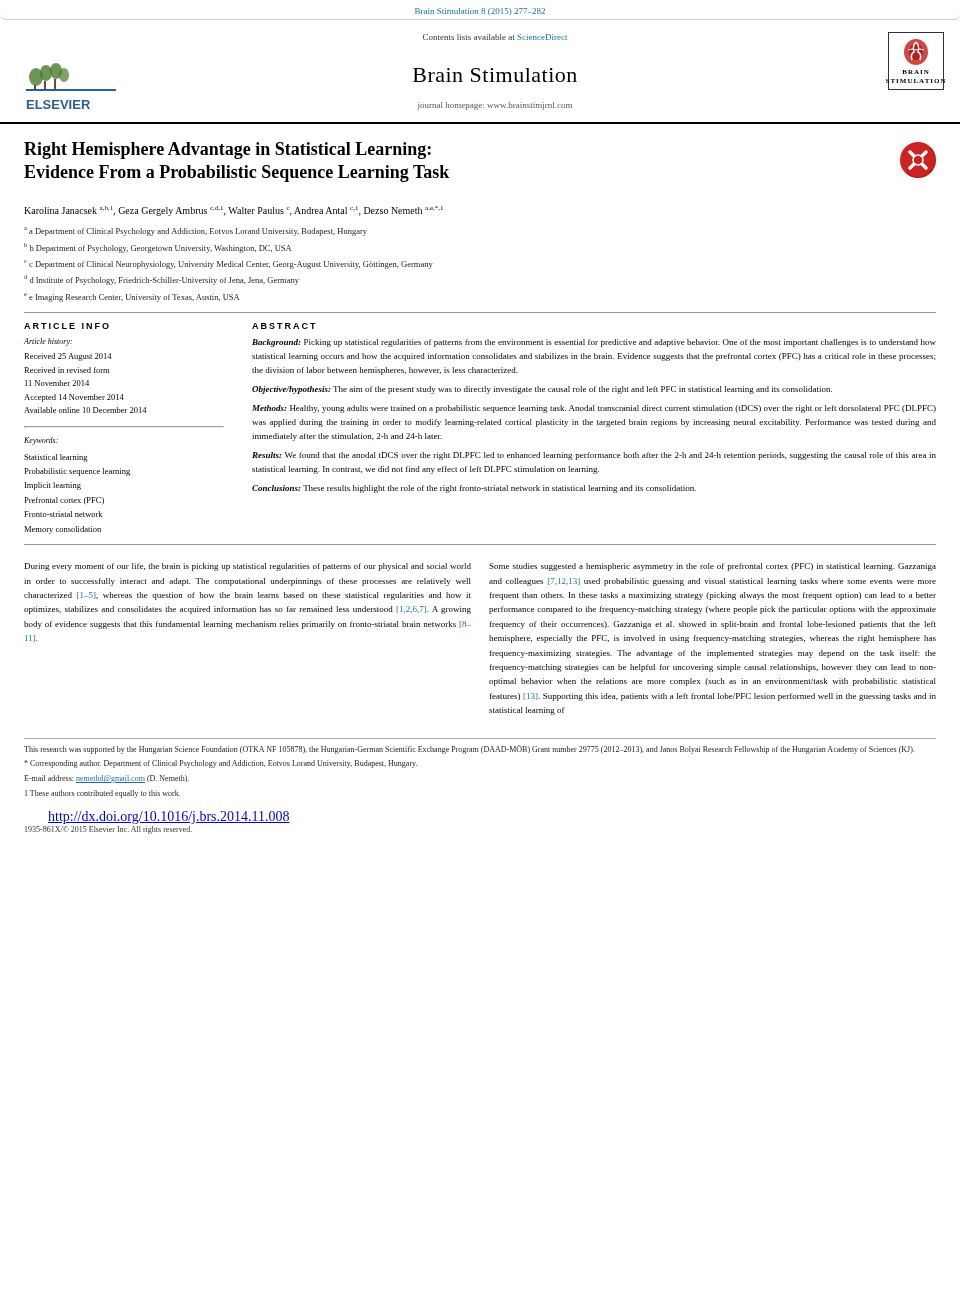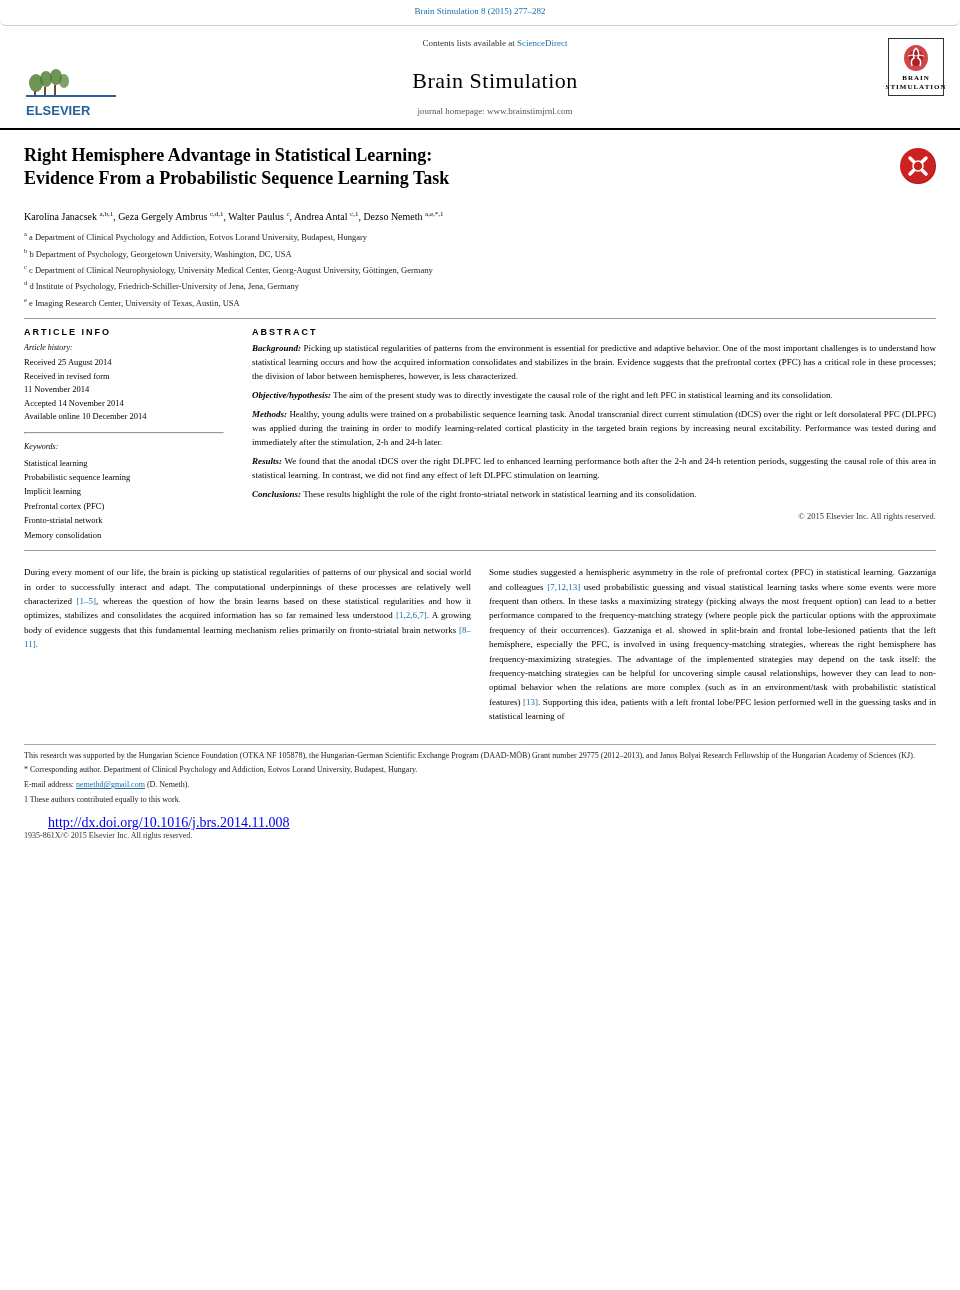--- a/index.html
+++ b/index.html
@@ -8,21 +8,21 @@
       font-size: 9.5px;
       background: #fff;
       color: #000;
       width: 960px;
       min-height: 1290px;
     }
 
     
     .journal-top-bar {
       text-align: center;
-      padding: 6px 0 9px 0;
+      padding: 6px 0 3px 0;
       font-size: 9px;
       color: #1a6fa8;
       border-bottom: 1px solid #ccc;
       background: #fff;
       border-radius: 6px;
     }
 
     
     .journal-header {
       display: flex;
@@ -405,21 +405,20 @@
         </p>
         <p>
           <span class="section-label">Results:</span>
           <span>We found that the anodal tDCS over the right DLPFC led to enhanced learning performance both after the 2-h and 24-h retention periods, suggesting the causal role of this area in statistical learning. In contrast, we did not find any effect of left DLPFC stimulation on learning.</span>
         </p>
         <p>
           <span class="section-label">Conclusions:</span>
           <span>These results highlight the role of the right fronto-striatal network in statistical learning and its consolidation.</span>
         </p>
 
-        <div class="copyright">© 2015 Elsevier Inc. All rights reserved.</div>
       </div>
     </div>
   </div>
 
   <hr class="divider-line">
 
   <div class="body-two-col">
     <div class="body-col">
       <p>
         During every moment of our life, the brain is picking up statistical regularities of patterns of our physical and social world in order to successfully interact and adapt. The computational underpinnings of these processes are relatively well characterized <span class="cite">[1–5]</span>, whereas the question of how the brain learns based on these statistical regularities and how it optimizes, stabilizes and consolidates the acquired information has so far remained less understood <span class="cite">[1,2,6,7]</span>. A growing body of evidence suggests that this fundamental learning mechanism relies primarily on fronto-striatal brain networks <span class="cite">[8–11]</span>.

